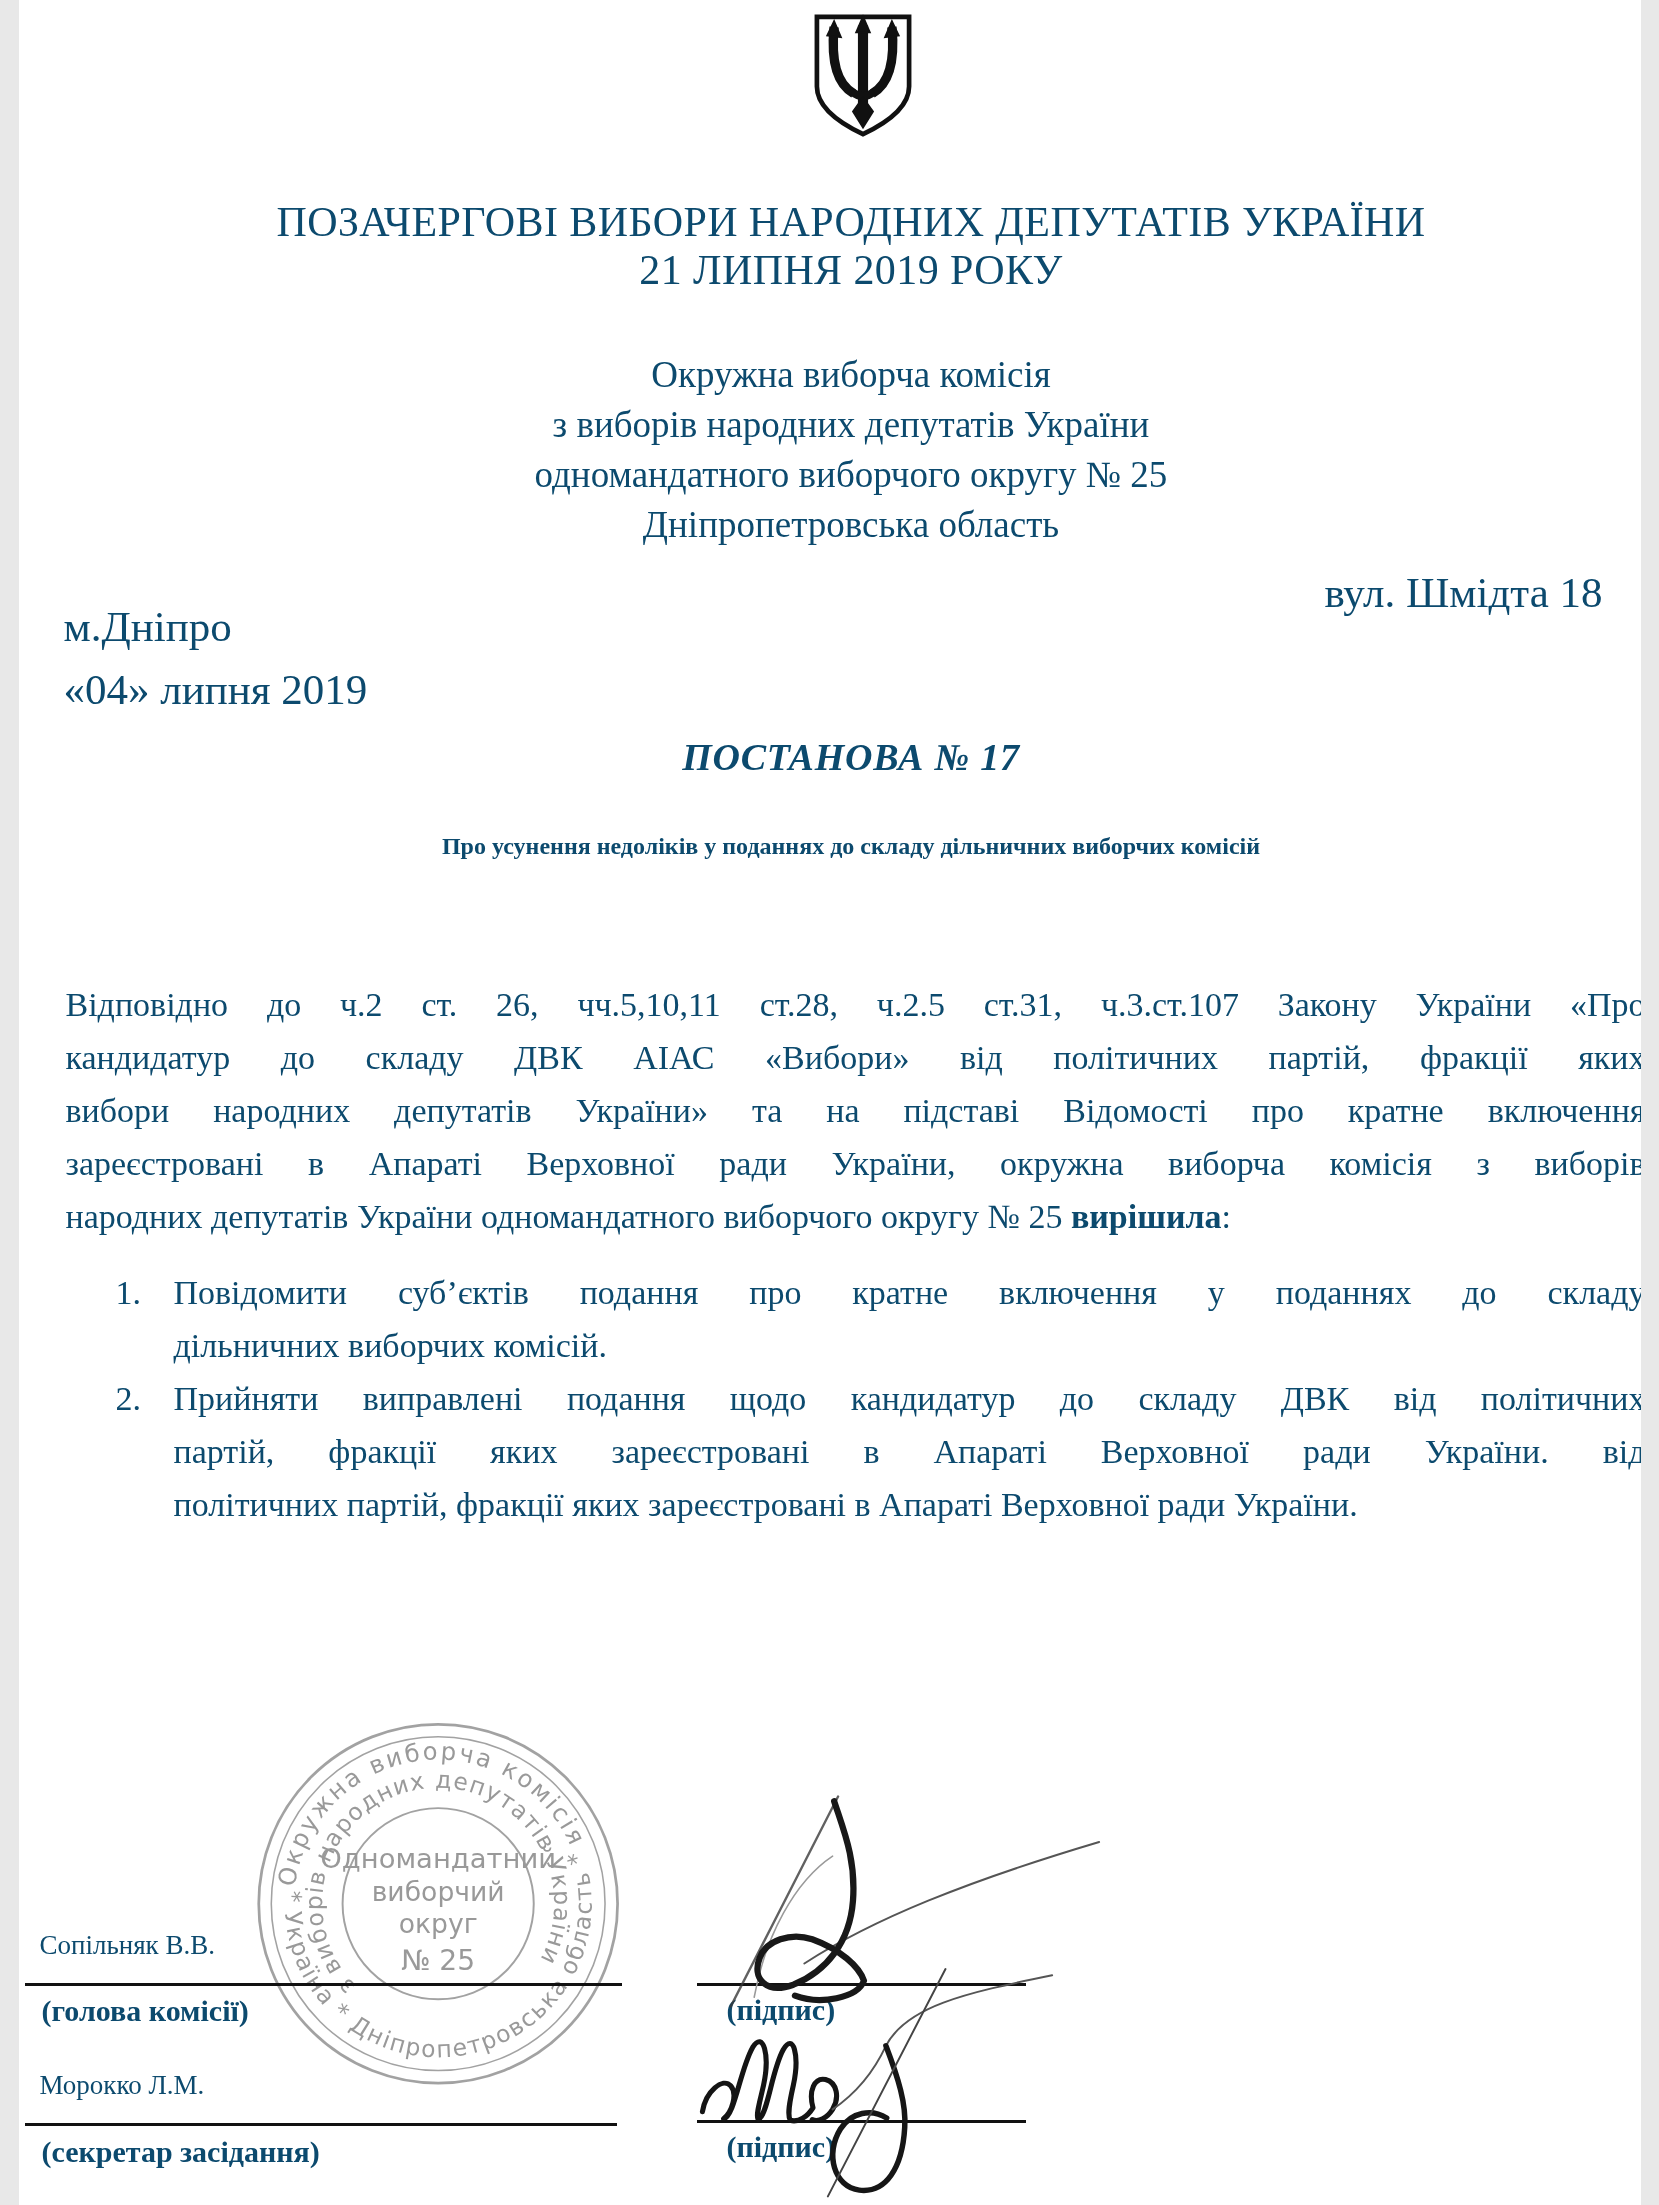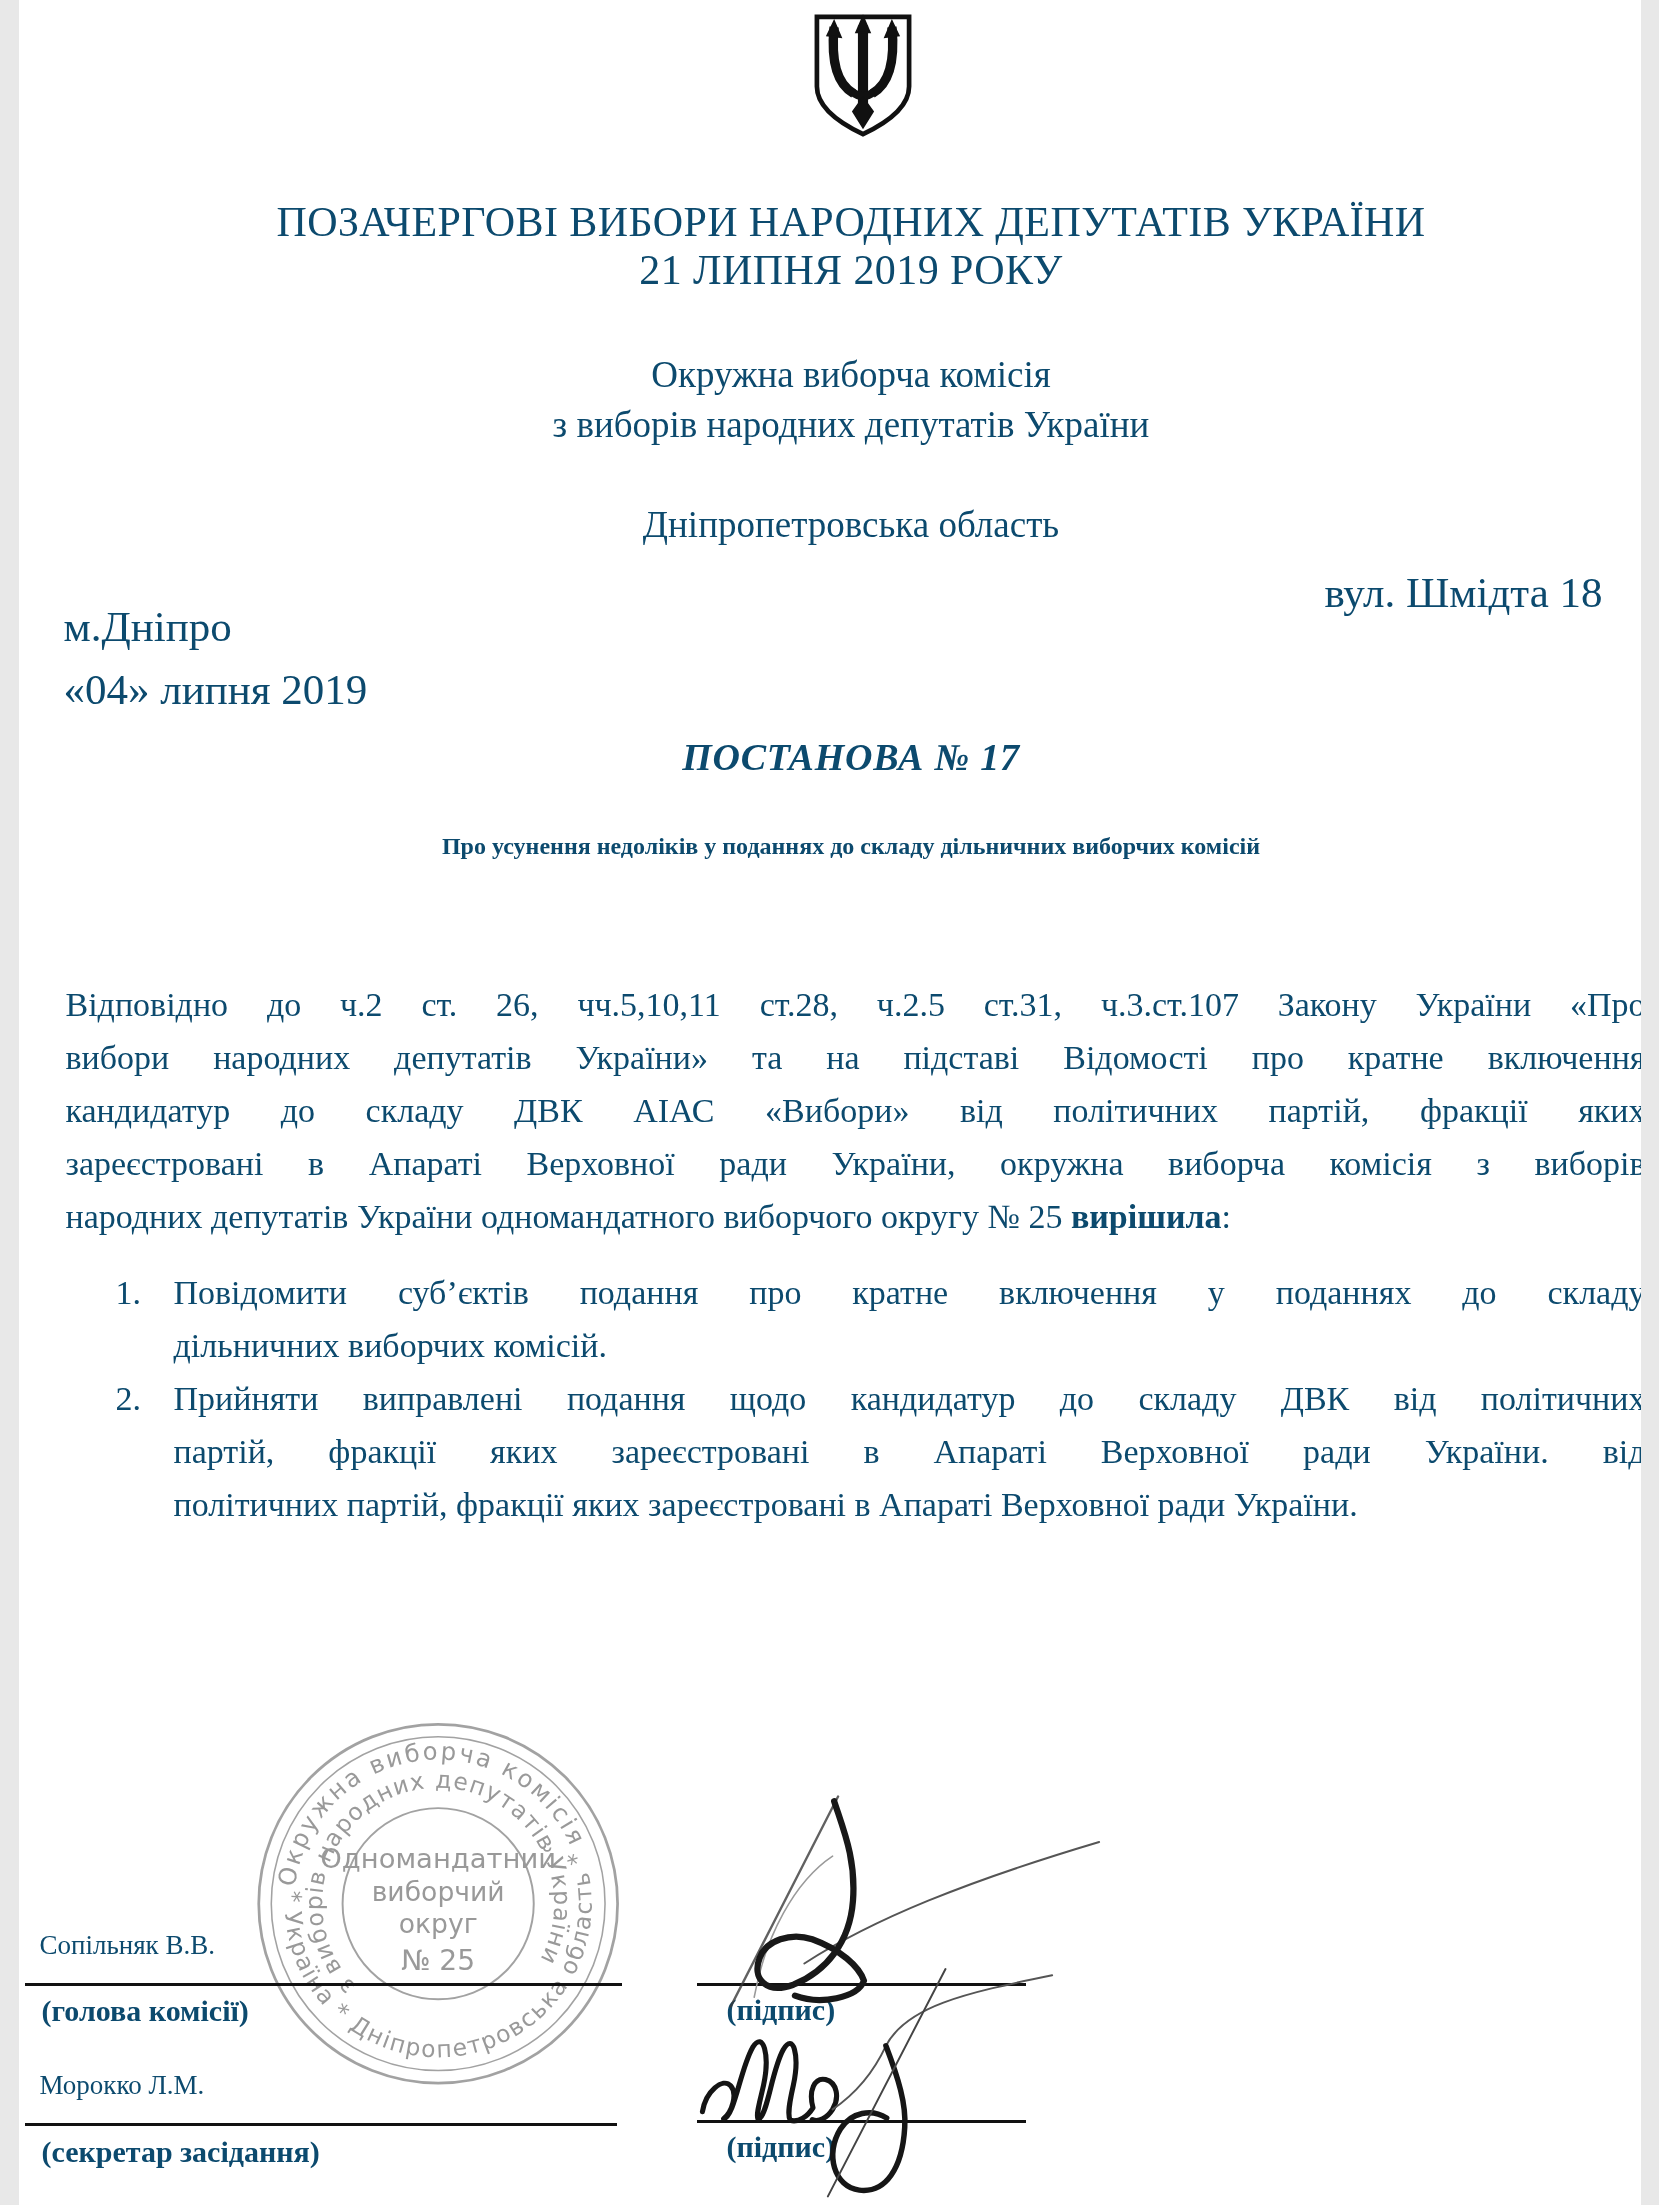--- a/index.html
+++ b/index.html
@@ -49,33 +49,34 @@
       <path d="M 50 103 Q 64 114 78 103" stroke-width="10" fill="none"></path>
       <path d="M 64 110 L 77 128 L 64 149 L 51 128 Z" stroke-width="2"></path>
     </g>
   </svg>
 
   <div class="abs centered title-line" style="top:198px;">ПОЗАЧЕРГОВІ ВИБОРИ НАРОДНИХ ДЕПУТАТІВ УКРАЇНИ</div>
   <div class="abs centered title-line" style="top:246px;">21 ЛИПНЯ 2019 РОКУ</div>
 
   <div class="abs centered comm-line" style="top:353px;">Окружна виборча комісія</div>
   <div class="abs centered comm-line" style="top:403px;">з виборів народних депутатів України</div>
+  <div class="abs centered comm-line" style="top:453px;">одномандатного виборчого округу № 25</div>
   <div class="abs centered comm-line" style="top:503px;">Дніпропетровська область</div>
 
   <div class="abs meta-text" style="left:45px; top:602px;">м.Дніпро</div>
   <div class="abs meta-text" style="right:38px; top:568px;">вул. Шмідта 18</div>
   <div class="abs meta-text" style="left:45px; top:665px;">«04» липня 2019</div>
 
   <div class="abs centered heading" style="top:735px;font-style:italic;">ПОСТАНОВА № 17</div>
   <div class="abs centered subject" style="top:833px;">Про усунення недоліків у поданнях до складу дільничних виборчих комісій</div>
 
   <div class="abs body-block" style="top:980px;">
     <div class="jline">Відповідно до ч.2 ст. 26, чч.5,10,11 ст.28, ч.2.5 ст.31, ч.3.ст.107 Закону України «Про</div>
+    <div class="jline">кандидатур до складу ДВК АІАС «Вибори» від політичних партій, фракції яких</div>
     <div class="jline">вибори народних депутатів України» та на підставі Відомості про кратне включення</div>
-    <div class="jline">кандидатур до складу ДВК АІАС «Вибори» від політичних партій, фракції яких</div>
     <div class="jline">зареєстровані в Апараті Верховної ради України,  окружна виборча комісія з виборів</div>
     <div class="nline"><span>народних депутатів України одномандатного виборчого округу № 25 </span><b>вирішила</b><span>:</span></div>
   </div>
 
   <div class="abs body-block" style="top:1268px;">
     <div class="jline list-line">
       <span class="list-num">1.</span>
       <span>Повідомити суб’єктів подання про кратне включення у поданнях до складу</span>
     </div>
     <div class="nline list-line">дільничних виборчих комісій.</div>

